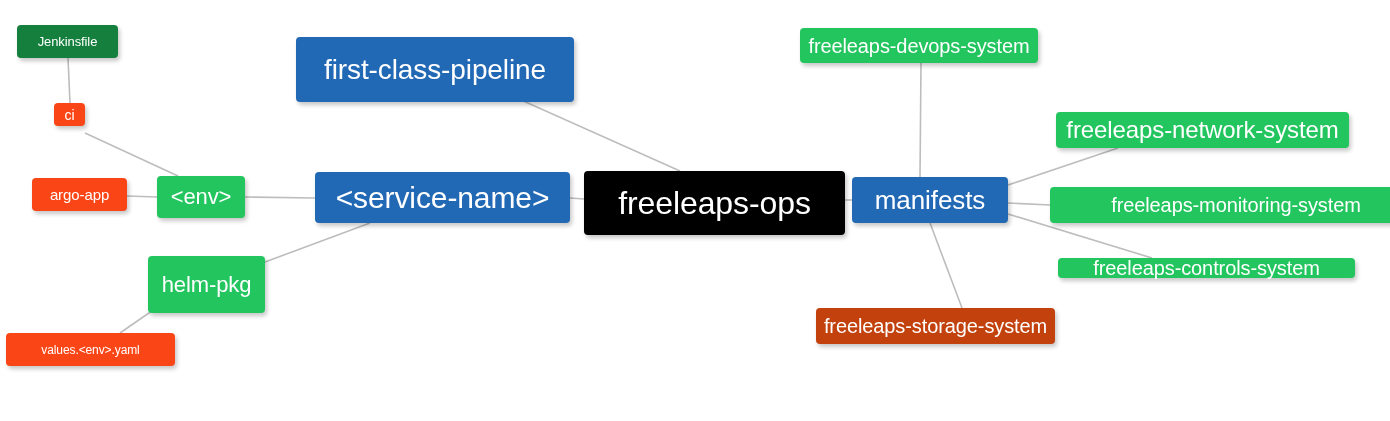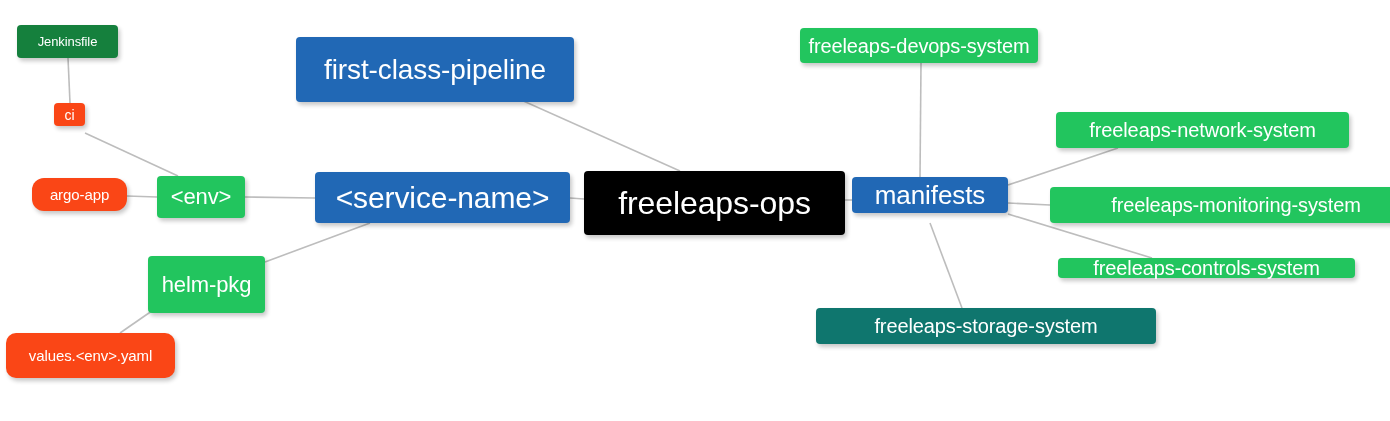--- a/index.html
+++ b/index.html
@@ -56,27 +56,27 @@
       <line x1="845" y1="200" x2="852" y2="200" stroke="#bdbdbd" stroke-width="1.6"></line>
       <line x1="920" y1="177" x2="921" y2="63" stroke="#bdbdbd" stroke-width="1.6"></line>
       <line x1="1008" y1="185" x2="1118" y2="148" stroke="#bdbdbd" stroke-width="1.6"></line>
       <line x1="1008" y1="203" x2="1050" y2="205" stroke="#bdbdbd" stroke-width="1.6"></line>
       <line x1="1008" y1="214" x2="1152" y2="258" stroke="#bdbdbd" stroke-width="1.6"></line>
       <line x1="930" y1="223" x2="962" y2="308" stroke="#bdbdbd" stroke-width="1.6"></line>
     </svg>
   <div id="node-layer">
       <div class="node" style="left: 17px; top: 25px; width: 101px; height: 33px; background: #15803d; font-size: 13px;">Jenkinsfile</div>
       <div class="node" style="left: 54px; top: 103px; width: 31px; height: 23px; background: rgb(250, 70, 22); font-size: 14px;">ci</div>
-      <div class="node" style="left: 32px; top: 178px; width: 95px; height: 33px; background: rgb(250, 70, 22); font-size: 15px; border-radius: 12px;">argo-app</div>
+      <div class="node" style="left: 32px; top: 178px; width: 95px; height: 33px; background: rgb(250, 70, 22); font-size: 15px;">argo-app</div>
       <div class="node" style="left: 157px; top: 176px; width: 88px; height: 42px; background: rgb(34, 197, 94); font-size: 22px;">&lt;env&gt;</div>
       <div class="node" style="left: 148px; top: 256px; width: 117px; height: 57px; background: rgb(34, 197, 94); font-size: 22px;">helm-pkg</div>
-      <div class="node" style="left: 6px; top: 333px; width: 169px; height: 45px; background: rgb(250, 70, 22); font-size: 15px; border-radius: 10px;">values.&lt;env&gt;.yaml</div>
+      <div class="node" style="left: 6px; top: 333px; width: 169px; height: 33px; background: rgb(250, 70, 22); font-size: 12px;">values.&lt;env&gt;.yaml</div>
       <div class="node" style="left: 296px; top: 37px; width: 278px; height: 65px; background: rgb(33, 104, 181); font-size: 28px;">first-class-pipeline</div>
       <div class="node" style="left: 315px; top: 172px; width: 255px; height: 51px; background: rgb(33, 104, 181); font-size: 30px;">&lt;service-name&gt;</div>
       <div class="node" style="left: 584px; top: 171px; width: 261px; height: 64px; background: #000000; font-size: 32px;">freeleaps-ops</div>
-      <div class="node" style="left: 852px; top: 177px; width: 156px; height: 36px; background: rgb(33, 104, 181); font-size: 26px;">manifests</div>
+      <div class="node" style="left: 852px; top: 177px; width: 156px; height: 46px; background: rgb(33, 104, 181); font-size: 26px;">manifests</div>
       <div class="node" style="left: 800px; top: 28px; width: 238px; height: 35px; background: rgb(34, 197, 94); font-size: 20px;">freeleaps-devops-system</div>
-      <div class="node" style="left: 1056px; top: 112px; width: 293px; height: 36px; background: rgb(34, 197, 94); font-size: 20px;">freeleaps-network-system</div>
+      <div class="node" style="left: 1056px; top: 112px; width: 293px; height: 36px; background: rgb(34, 197, 94); font-size: 24px;">freeleaps-network-system</div>
       <div class="node" style="left: 1050px; top: 187px; width: 372px; height: 36px; background: rgb(34, 197, 94); font-size: 20px;">freeleaps-monitoring-system</div>
       <div class="node" style="left: 1058px; top: 258px; width: 297px; height: 20px; background: rgb(34, 197, 94); font-size: 20px;">freeleaps-controls-system</div>
-      <div class="node" style="left: 816px; top: 308px; width: 340px; height: 36px; background: #0f766e; font-size: 20px;">freeleaps-storage-system</div>
+      <div class="node" style="left: 816px; top: 308px; width: 239px; height: 36px; background: #c2410c; font-size: 20px;">freeleaps-storage-system</div>
     </div>
 </div>
 
 </body></html>

